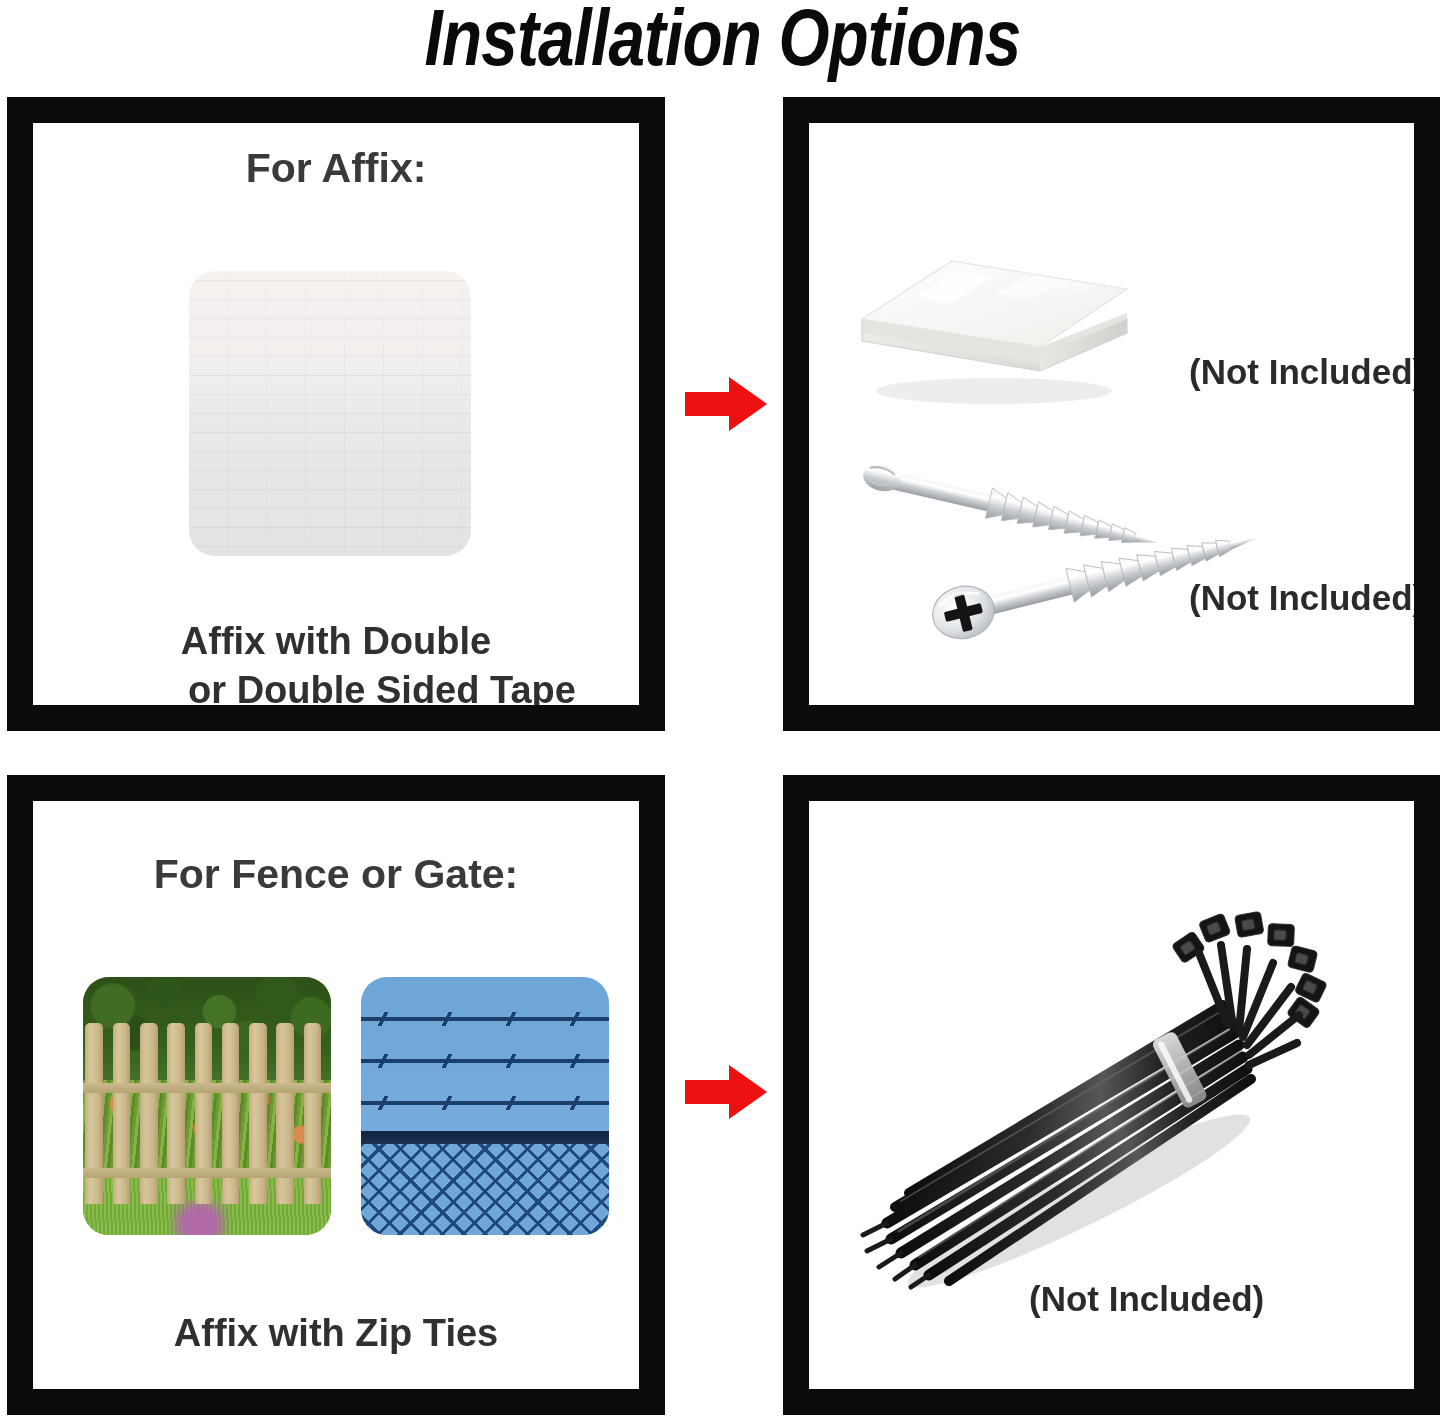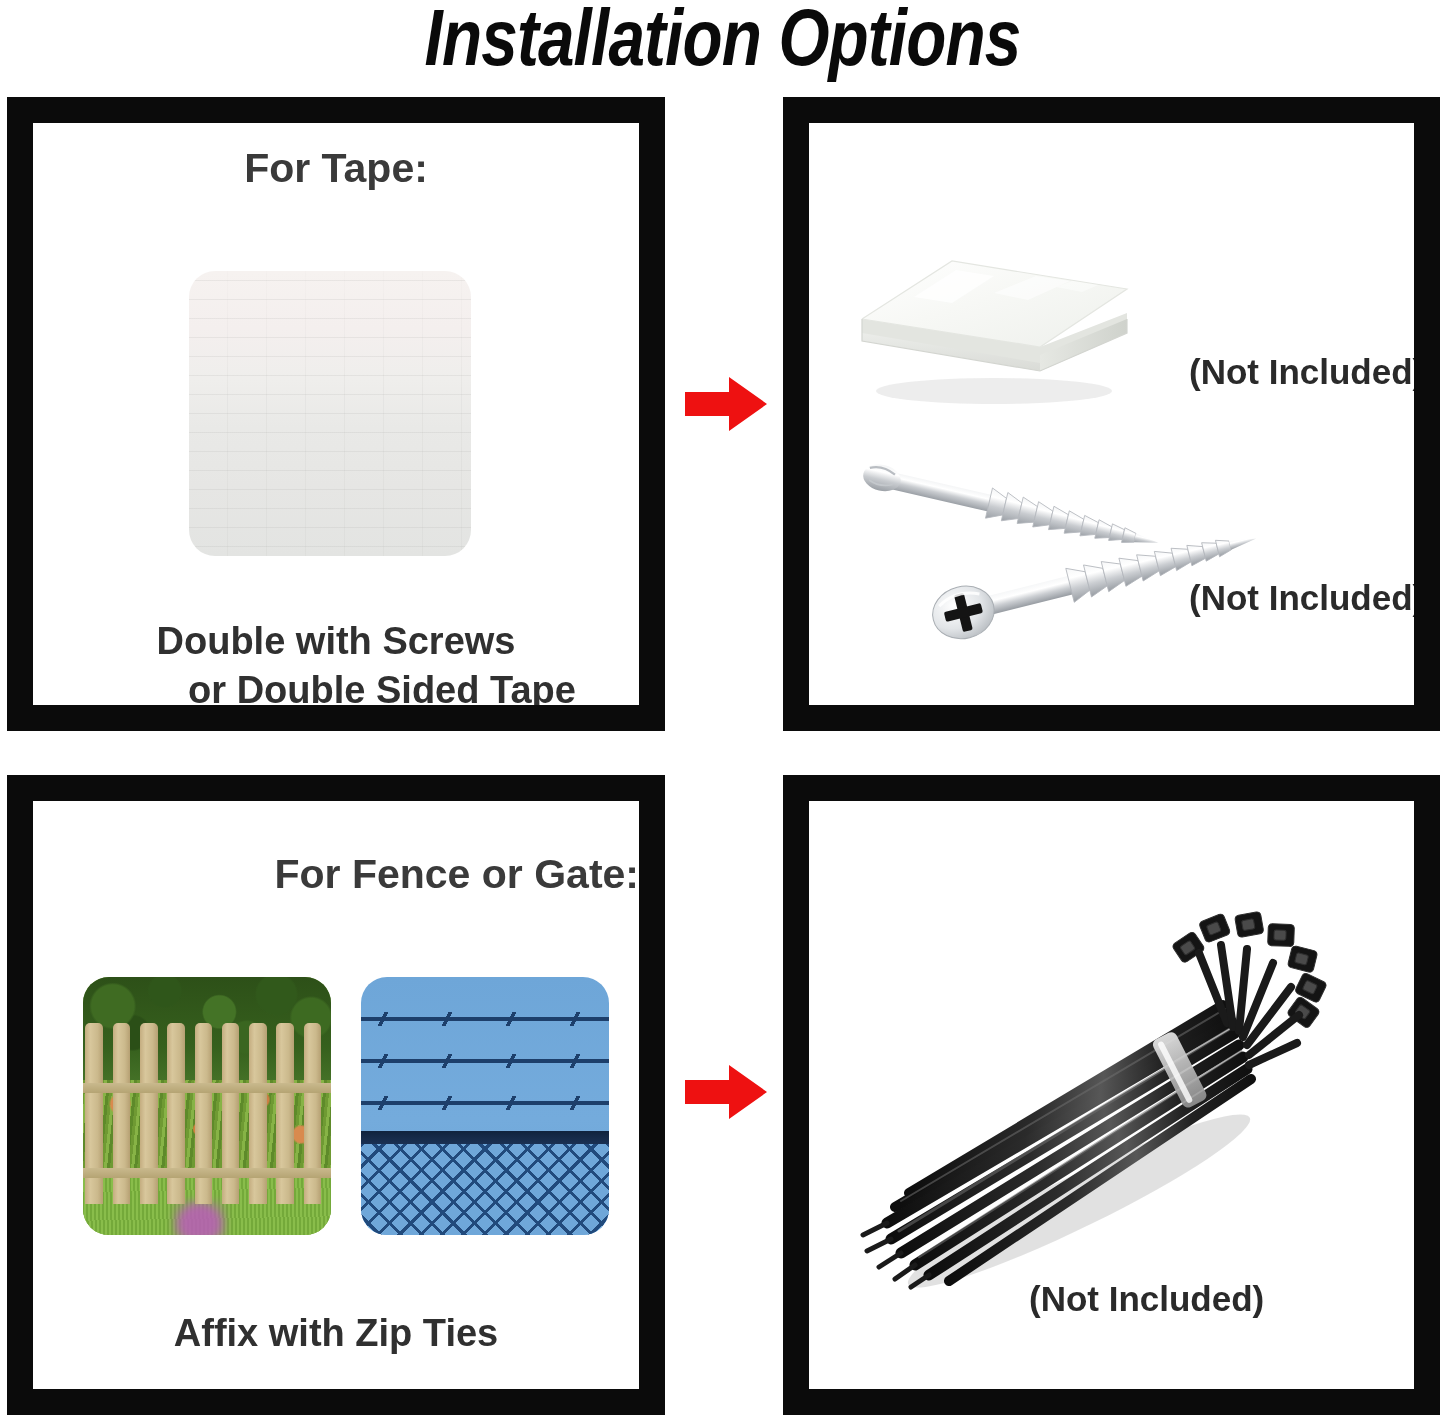--- a/index.html
+++ b/index.html
@@ -234,25 +234,25 @@
 </head>
 <body>
 
 <div id="root">
 
   <div class="title">Installation Options</div>
 
   <div class="panel" id="panel-tl">
     <div class="panel-inner">
 
-      <div class="panel-heading" style="top:22px;">For Tape:</div>
+      <div class="panel-heading" style="top:22px;">For Affix:</div>
 
       <div class="wall-swatch" style="left:156px; top:148px; width:282px; height:285px;"></div>
 
-      <div class="panel-caption" style="top:494px;">Double with Screws</div>
+      <div class="panel-caption" style="top:494px;">Affix with Double</div>
       <div class="panel-caption" style="top:543px;margin-left:46px;">or Double Sided Tape</div>
 
     </div>
   </div>
 
   <div class="panel" id="panel-tr">
     <div class="panel-inner">
 
       <div class="tape-stack" style="left:35px; top:100px; width:300px; height:190px;">
         <svg viewBox="0 0 300 190" width="300" height="190">
@@ -371,21 +371,21 @@
       </div>
 
       <div class="not-included" style="left:380px; top:455px;">(Not Included)</div>
 
     </div>
   </div>
 
   <div class="panel" id="panel-bl">
     <div class="panel-inner">
 
-      <div class="panel-heading" style="top:50px;text-align:right;">For Fence or Gate:</div>
+      <div class="panel-heading" style="top:50px;">For Fence or Gate:</div>
 
       <div class="photo fence-photo" style="left:50px; top:176px; width:248px; height:258px;">
         <div class="hedge"></div>
         <div class="foliage"></div>
         <div class="foliage-blooms"></div>
         <div class="grass"></div>
         <div class="path-patch"></div>
         <div class="pickets">
           <div class="picket" style="left:1%;"></div>
           <div class="picket" style="left:12%;"></div>

